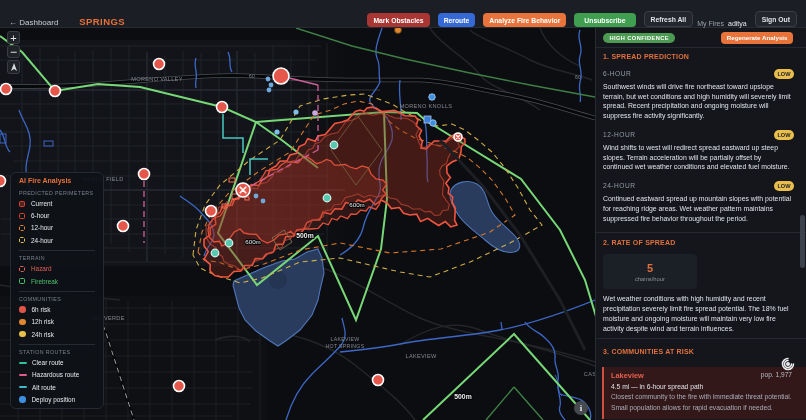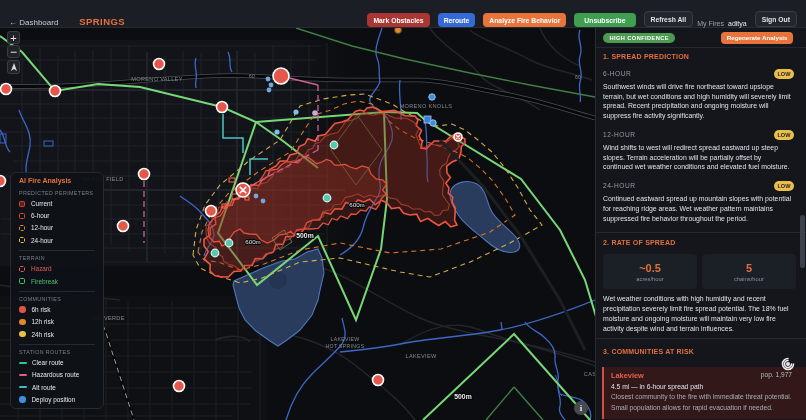--- a/index.html
+++ b/index.html
@@ -328,24 +328,20 @@
       <div class="sub">
             <span>24-HOUR</span>
             <span class="low">LOW</span>
           </div>
       <p>Continued eastward spread up mountain slopes with potential<br>for reaching ridge areas. Wet weather pattern maintains<br>suppressed fire behavior throughout the period.</p>
     </div>
     <div class="sec">
       <div class="sec-h">2. RATE OF SPREAD</div>
       <div class="stats">
         <div class="stat">
-              <div class="v">~0.5</div>
-              <div class="c">acres/hour</div>
-            </div>
-        <div class="stat">
               <div class="v">5</div>
               <div class="c">chains/hour</div>
             </div>
       </div>
       <p>Wet weather conditions with high humidity and recent<br>precipitation severely limit fire spread potential. The 18% fuel<br>moisture and ongoing moisture will maintain very low fire<br>activity despite wind and terrain influences.</p>
     </div>
     <div class="sec" style="border-bottom:none">
       <div class="sec-h">3. COMMUNITIES AT RISK</div>
       <div class="com-card">
         <div class="com-top">

